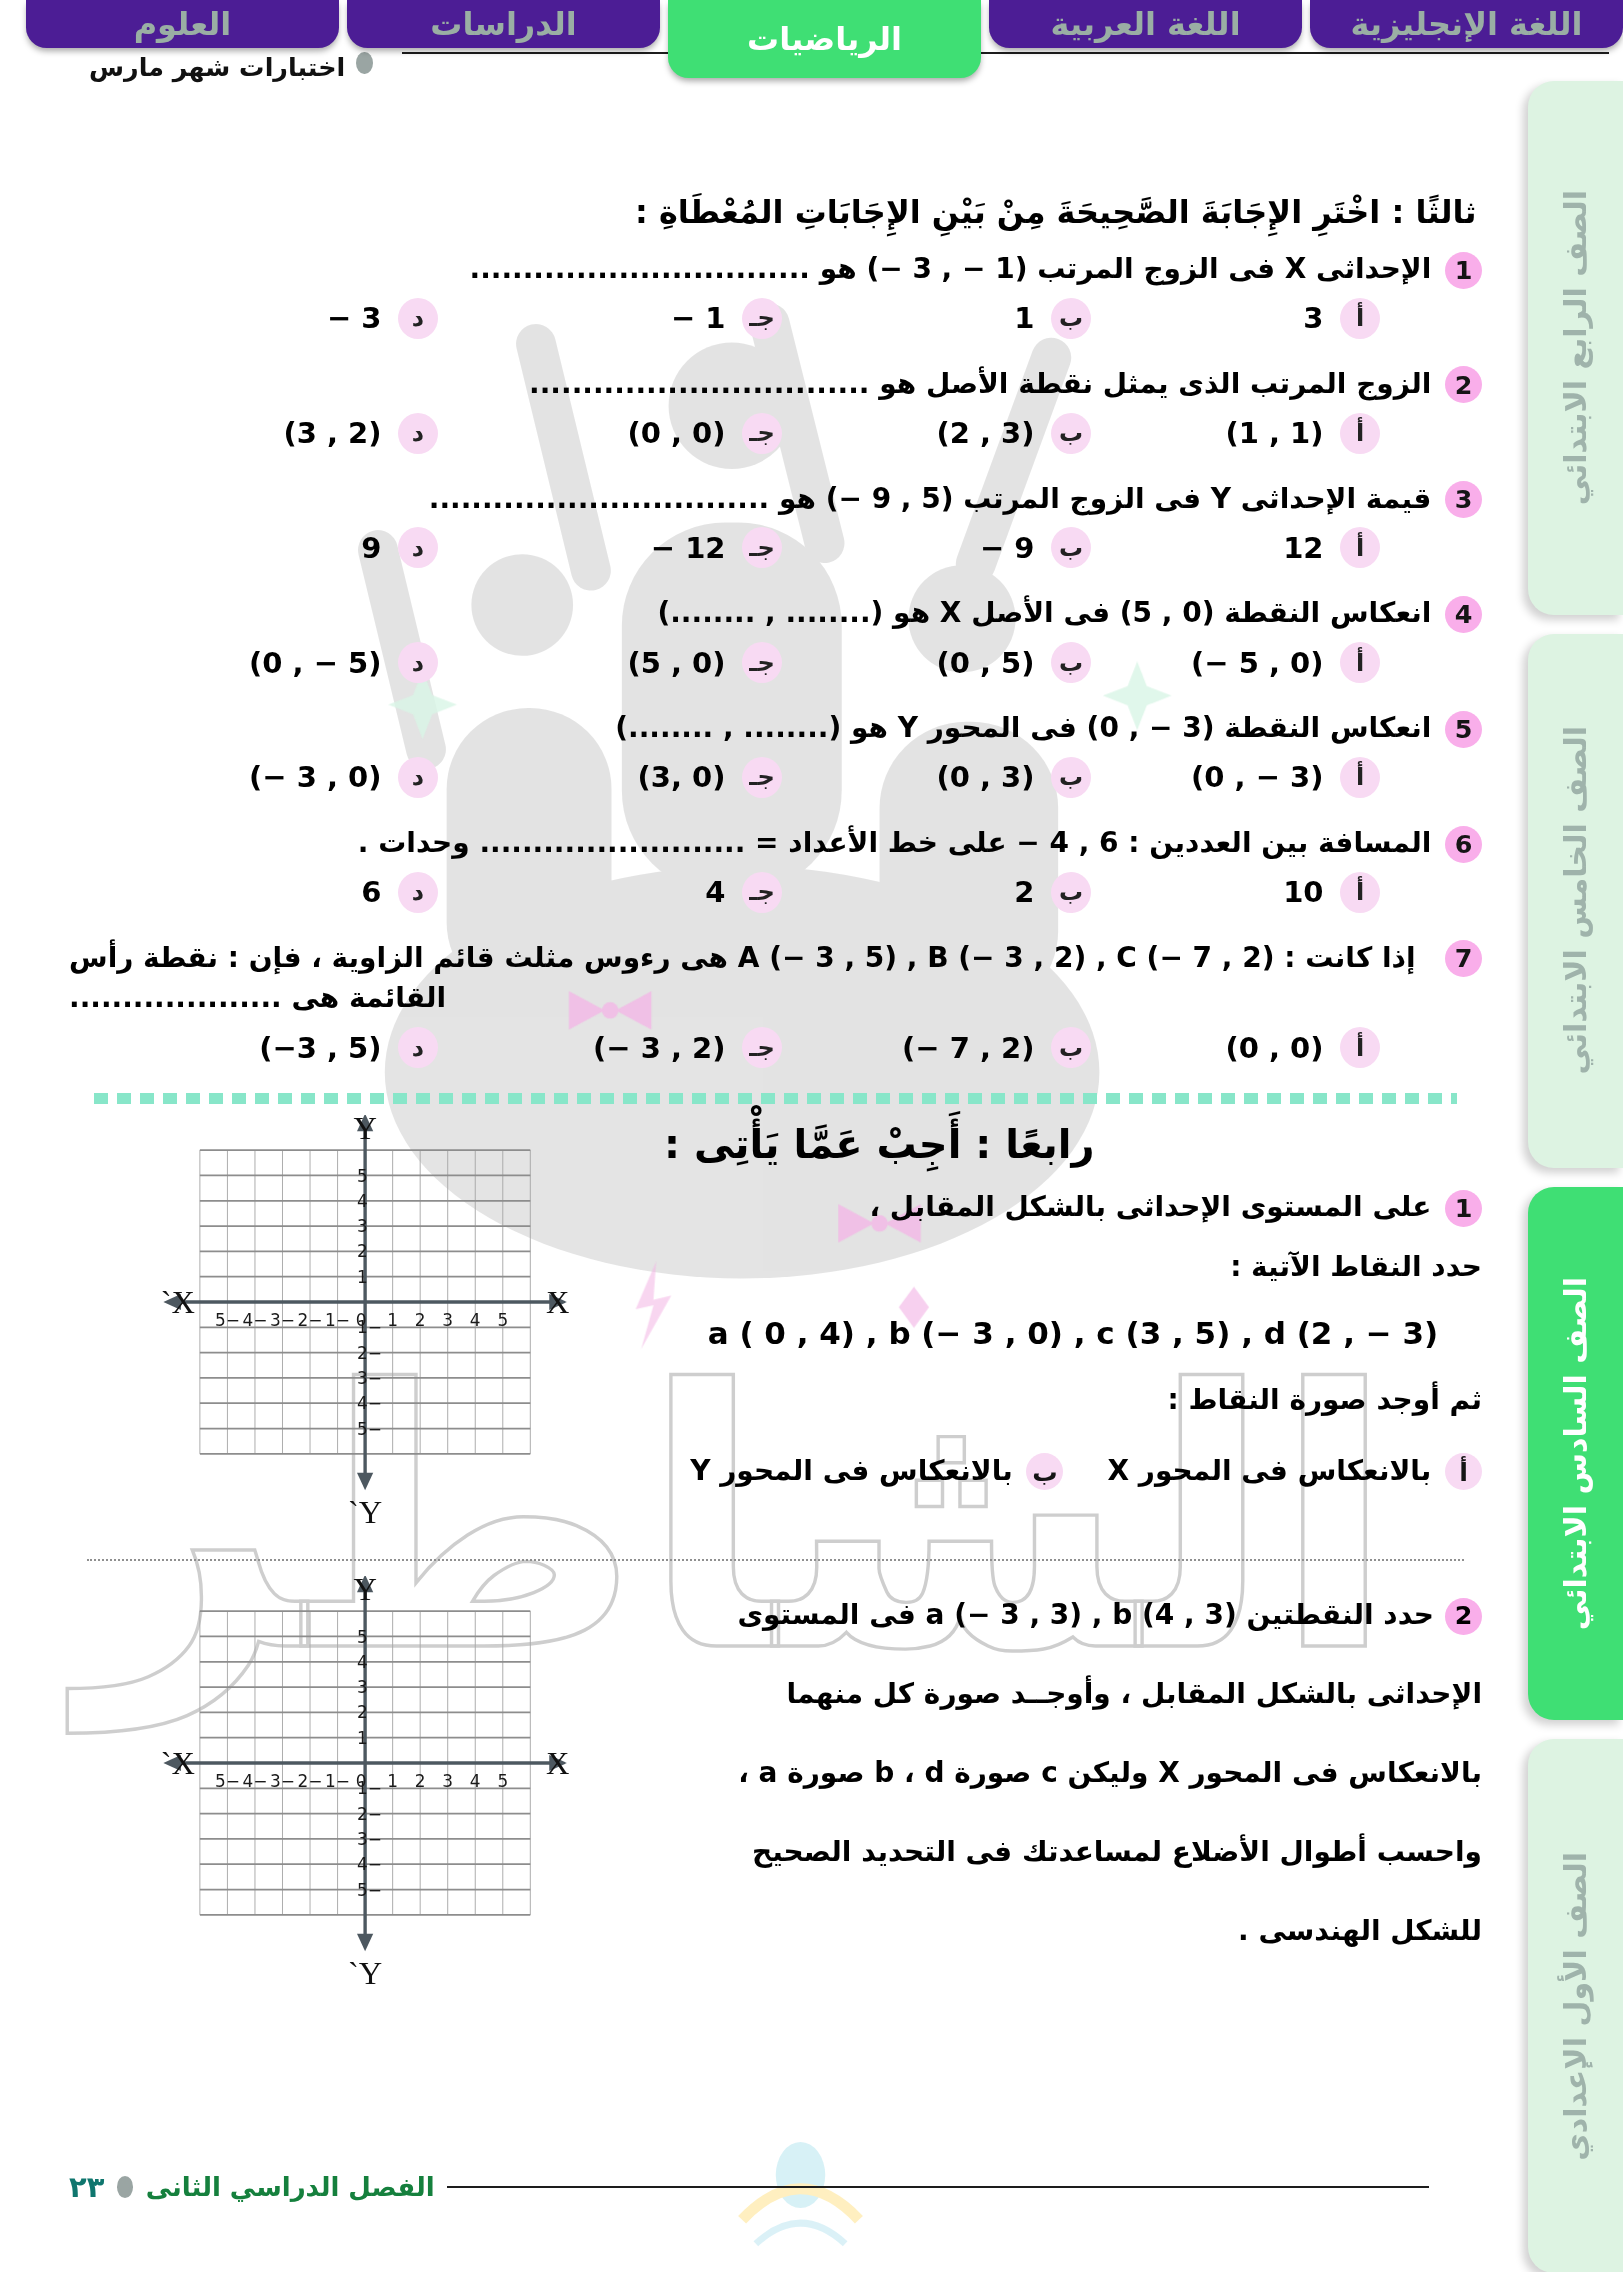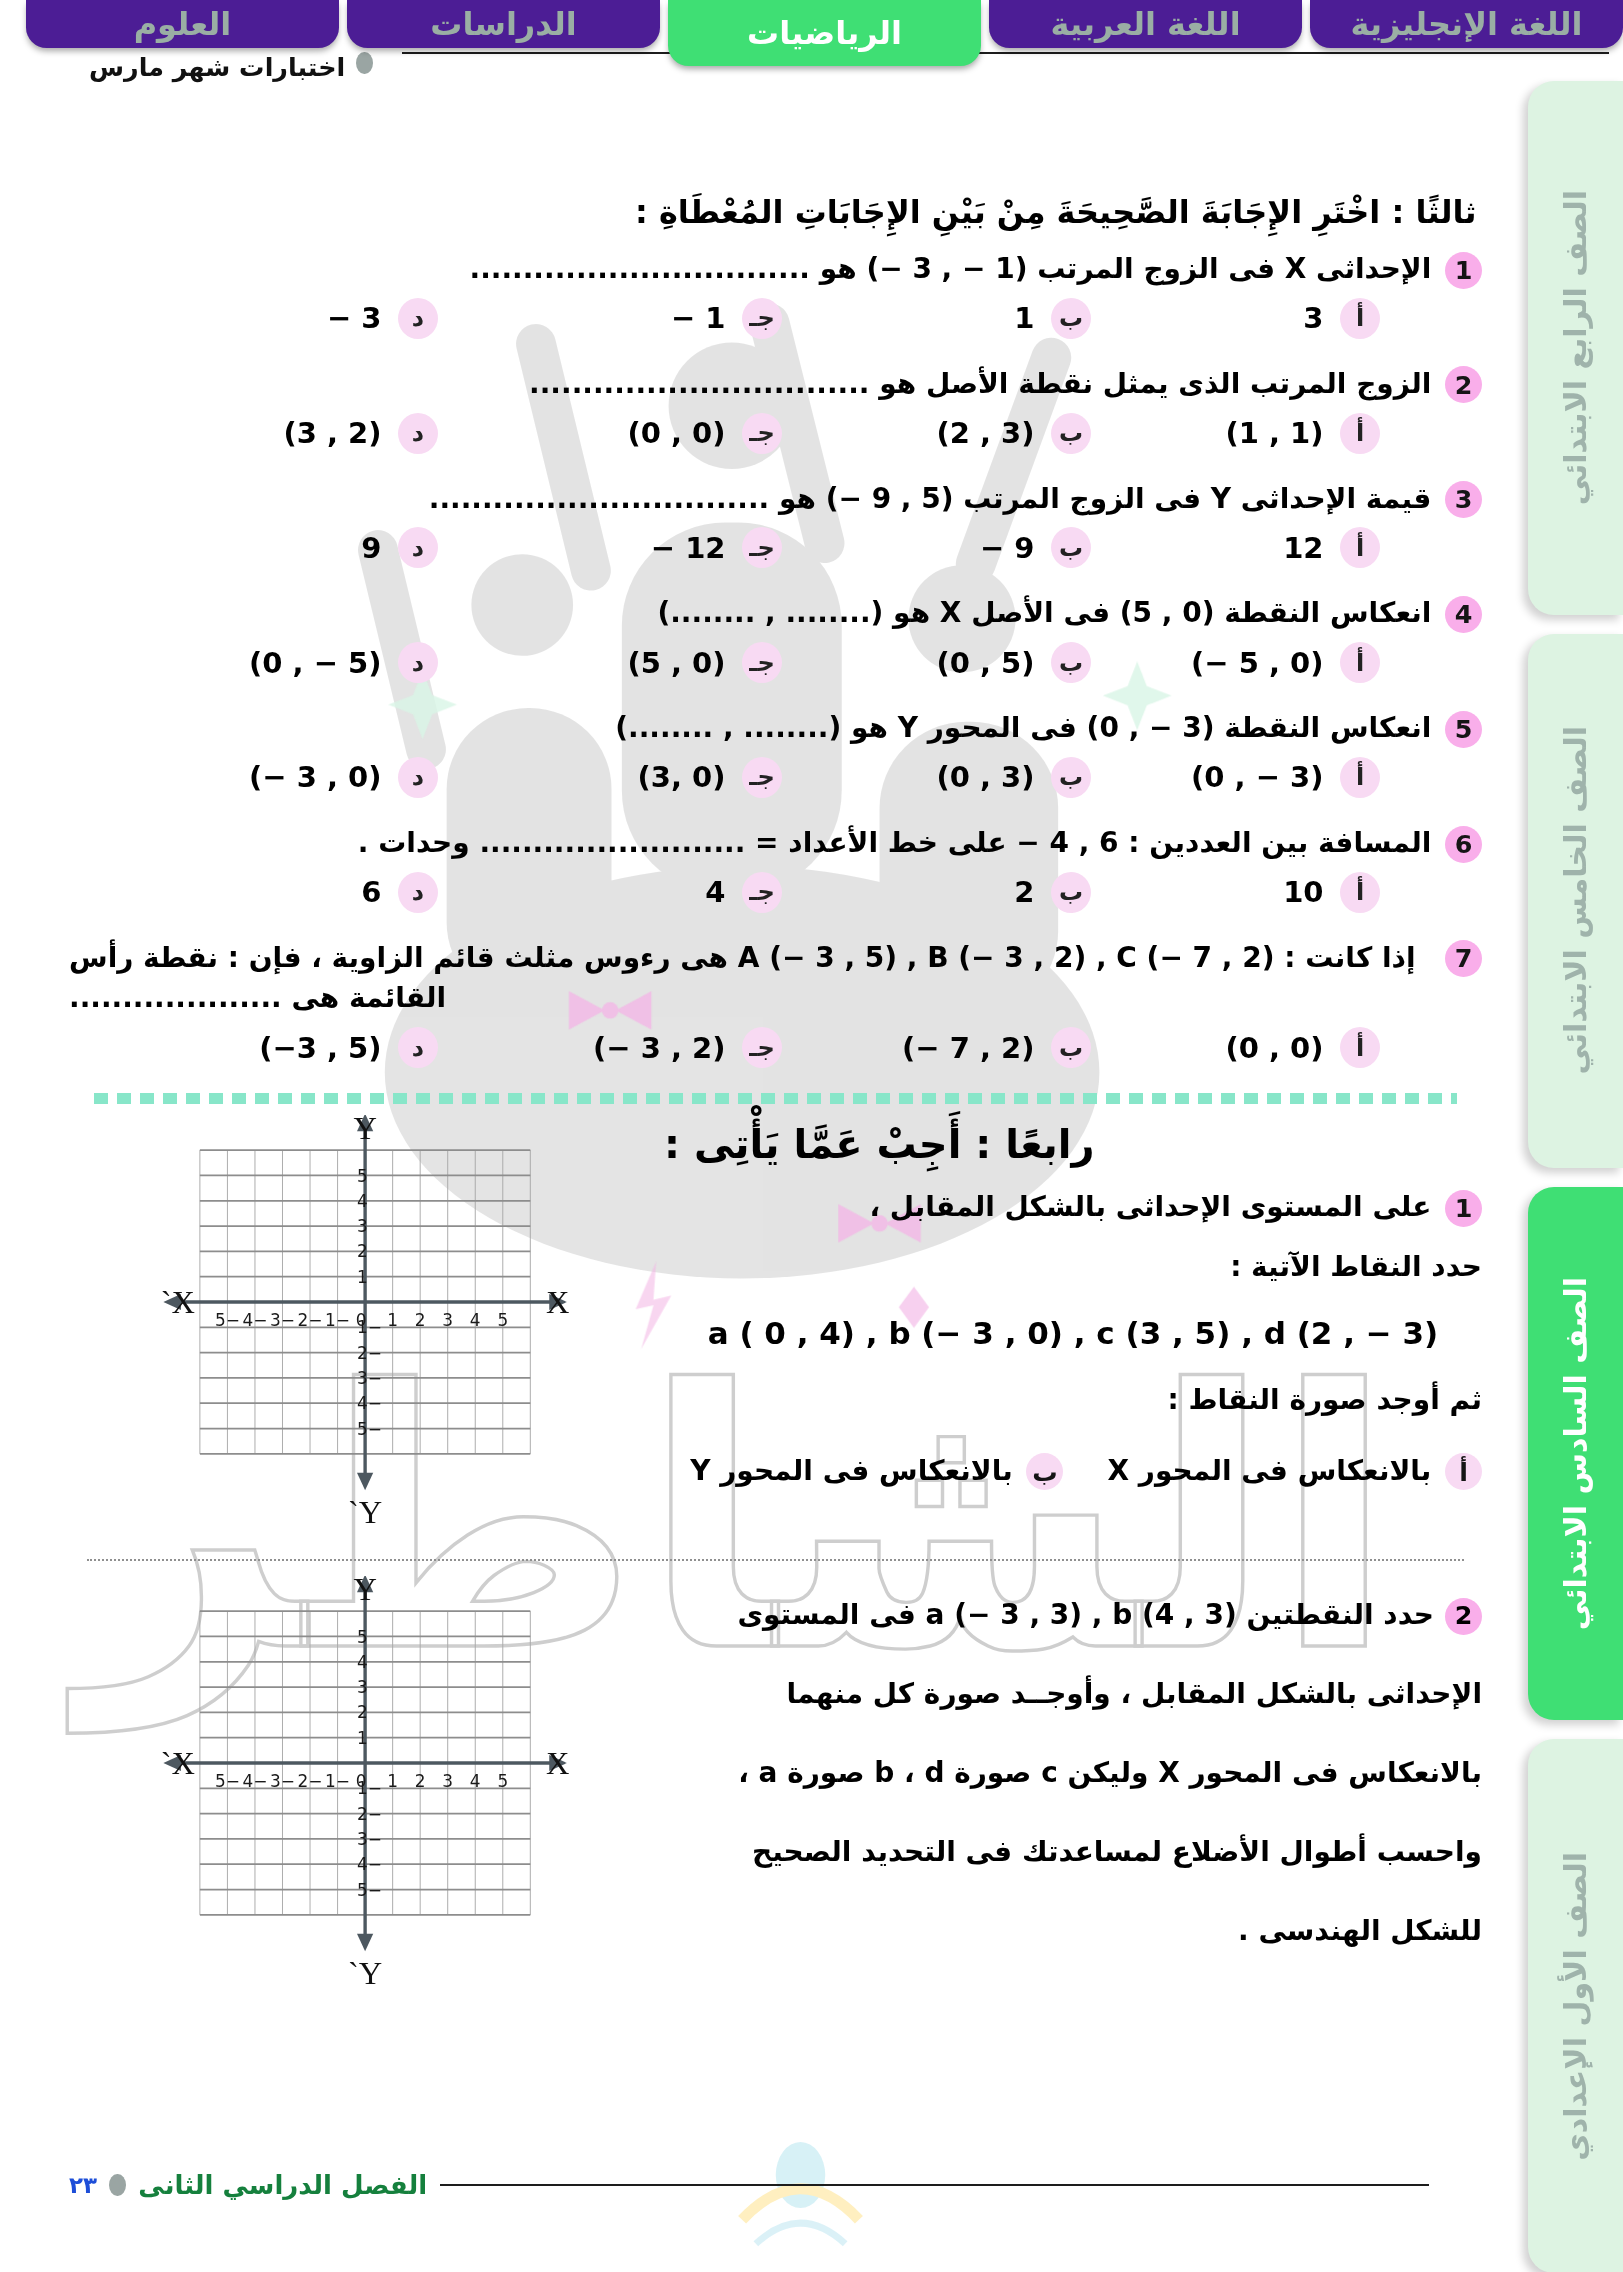--- a/index.html
+++ b/index.html
@@ -4,21 +4,21 @@
 <style>
   html,body{margin:0;padding:0;background:#e9e9e9;}
   .page{position:relative;width:1623px;height:2273px;background:#ffffff;overflow:hidden;
         font-family:"DejaVu Sans",sans-serif;direction:rtl;}
   
   .tabbar{position:absolute;top:0;right:0;left:0;height:69px;display:flex;direction:rtl;
           gap:8.2px;padding-left:26px;z-index:5;}
   .tab{flex:1;height:48px;display:flex;align-items:center;justify-content:center;
        background:#4c1d95;color:#9aaea4;font-size:32px;font-weight:bold;
        border-radius:0 0 20.6px 20.6px;box-shadow:0 4.1px 6.9px -1.4px rgba(0,0,0,.35);}
-  .tab.active{background:#3fdf74;color:#ffffff;height:66px;}
+  .tab.active{background:#3fdf74;color:#ffffff;height:78px;}
   
   .sidebar{position:absolute;top:81px;bottom:0;right:0;width:95px;display:flex;
            flex-direction:column;gap:19px;z-index:5;}
   .side-tab{flex:1;background:#ddf3e2;border-radius:26px 0 0 26px;display:flex;
             align-items:center;justify-content:center;box-shadow:-4.8px 4.8px 8.2px rgba(0,0,0,.18);}
   .side-tab span{writing-mode:vertical-rl;transform:rotate(180deg);font-size:30px;font-weight:bold;
                  color:#9fb3ab;white-space:nowrap;}
   .side-tab.active{background:#3fdf74;}
   .side-tab.active span{color:#ffffff;}
   
@@ -54,21 +54,21 @@
   .s4-line{font-size:28px;font-weight:bold;text-align:right;margin:18px 0;line-height:1.5;}
   .s4-points{direction:ltr;text-align:center;font-size:31px;font-weight:bold;margin:27.5px 0;}
   .s4-subs{display:flex;direction:rtl;gap:44px;margin-top:30px;font-size:28px;font-weight:bold;align-items:center;}
   .s4-sub{display:flex;direction:rtl;gap:13.7px;align-items:center;}
   .q2para{font-size:28px;font-weight:bold;line-height:2.82;text-align:right;margin-top:4.1px;}
   .inline-badge{display:inline-flex;width:37px;height:37px;border-radius:50%;background:#f9aeea;
                 align-items:center;justify-content:center;font-size:25.4px;vertical-align:middle;margin-left:11px;}
   
   .footer{position:absolute;top:2170px;left:69px;right:194px;display:flex;direction:ltr;
           align-items:center;gap:12.4px;z-index:1;}
-  .footer .pg{font-size:23px;font-weight:bold;color:#1d4ed8;}
+  .footer .pg{font-size:29px;font-weight:bold;color:#0f766e;}
   .footer .term{font-size:26px;font-weight:bold;color:#15803d;white-space:nowrap;}
   .footer .f-line{flex:1;border-top:2.7px solid #1d1d1d;}
   bdi{unicode-bidi:isolate;}
 </style>
 </head>
 <body>
 
 <div class="page">
 
   <svg class="watermark" width="1623" height="2273" viewBox="0 0 2362 3307" xmlns="http://www.w3.org/2000/svg">

